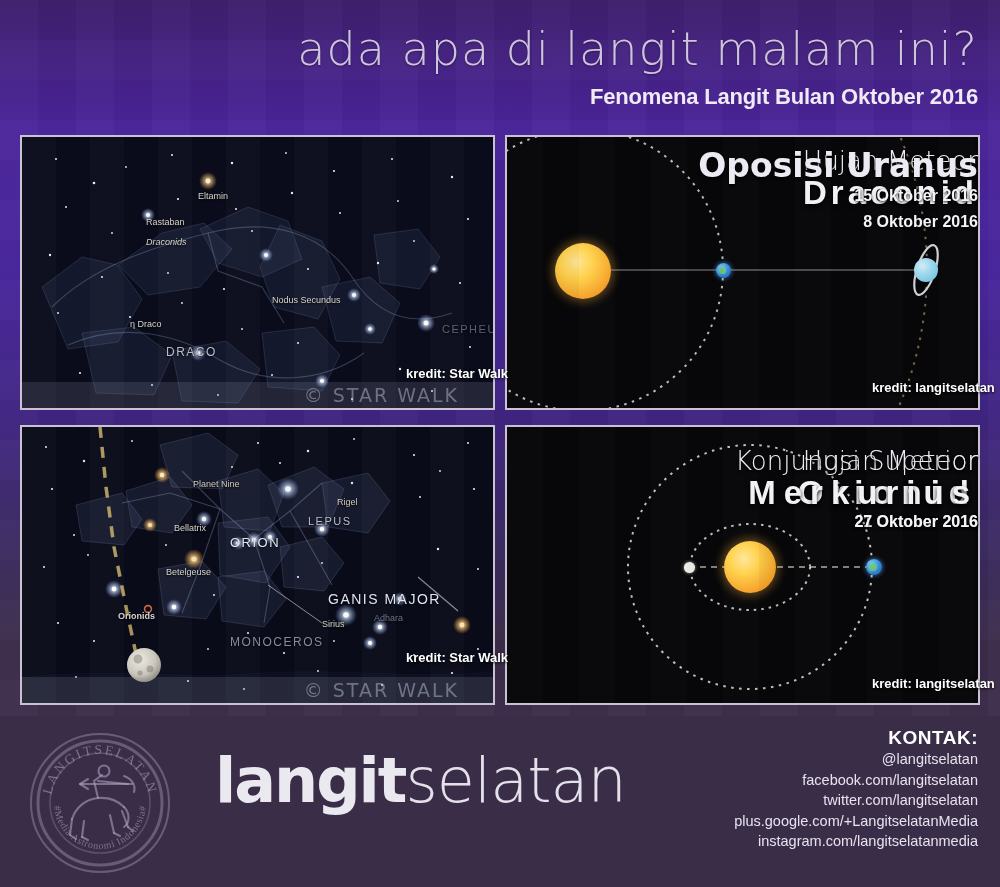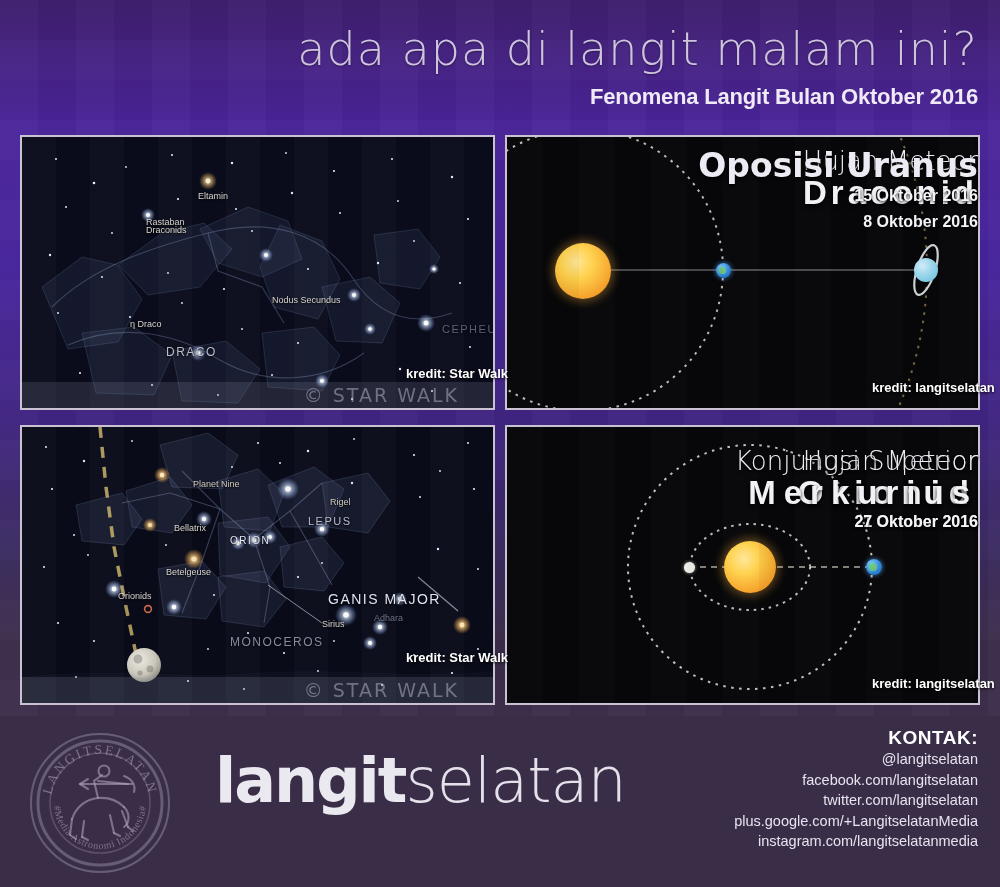--- a/index.html
+++ b/index.html
@@ -267,21 +267,21 @@
           <circle cx="330" cy="262" r="1.1"></circle>
           <circle cx="410" cy="254" r="1"></circle>
         <circle cx="160" cy="166" r="0.9"></circle>
           <circle cx="230" cy="94" r="0.9"></circle>
           <circle cx="392" cy="104" r="0.9"></circle>
       </g>
     </svg>
 
     <div class="starlabel" style="left:176px; top:54px;">Eltamin</div>
     <div class="starlabel" style="left:124px; top:80px;">Rastaban</div>
-    <div class="starlabel" style="left:124px; top:88px;">Draconids</div>
+    <div class="starlabel" style="left:124px; top:100px;font-style:italic;">Draconids</div>
     <div class="starlabel" style="left:250px; top:158px;">Nodus Secundus</div>
     <div class="starlabel" style="left:108px; top:182px;">η Draco</div>
     <div class="constlabel" style="left:144px; top:208px; font-size:12px;">DRACO</div>
     <div class="constlabel" style="left:386px; top:186px; color:rgba(160,168,196,.55);margin-left:34px;">CEPHEUS</div>
 
     <div class="sw-bar"></div>
     <div class="watermark-sw" style="right:34px; bottom:2px;">© STAR WALK</div>
   </div>
   <div class="cap" id="cap-draconid">
     <div class="line1">Hujan Meteor</div>
@@ -444,28 +444,28 @@
         <circle cx="54" cy="250" r="0.9"></circle>
           <circle cx="166" cy="254" r="1"></circle>
           <circle cx="222" cy="262" r="0.9"></circle>
         <circle cx="360" cy="258" r="1"></circle>
           <circle cx="312" cy="214" r="0.9"></circle>
           <circle cx="144" cy="118" r="0.9"></circle>
       </g>
     </svg>
 
     <div class="starlabel" style="left:152px; top:52px; color:#cfc9bd;padding-left:19px;">Planet Nine</div>
-    <div class="starlabel" style="left:260px; top:70px; color:#cfc9bd;padding-left:48px;">Rigel</div>
+    <div class="starlabel" style="left:267px; top:70px; color:#cfc9bd;padding-left:48px;">Rigel</div>
     <div class="starlabel" style="left:152px; top:96px;">Bellatrix</div>
     <div class="starlabel" style="left:144px; top:140px;">Betelgeuse</div>
-    <div class="starlabel" style="left:96px; top:164px;">Orionids</div>
+    <div class="starlabel" style="left:96px; top:184px;font-weight:bold;">Orionids</div>
     <div class="starlabel" style="left:300px; top:192px;">Sirius</div>
     <div class="starlabel" style="left:352px; top:186px; color:rgba(175,182,206,.6);">Adhara</div>
 
-    <div class="constlabel" style="left:208px; top:108px; font-size:10px; color:#e4e7f2;">ORION</div>
+    <div class="constlabel" style="left:208px; top:108px; font-size:13px; color:#e4e7f2;">ORION</div>
     <div class="constlabel" style="left:286px; top:88px; font-size:11px;">LEPUS</div>
     <div class="constlabel" style="left:306px; top:164px; font-size:14px; color:#e0e4f0;">GANIS MAJOR</div>
     <div class="constlabel" style="left:208px; top:208px; font-size:12px; color:rgba(185,190,212,.72);">MONOCEROS</div>
 
     <div class="sw-bar"></div>
     <div class="watermark-sw" style="right:34px; bottom:2px;">© STAR WALK</div>
   </div>
   <div class="cap" id="cap-orionid">
     <div class="line1">Hujan Meteor</div>
     <div class="line2 spread" style="letter-spacing:9px;">Orionid</div>

